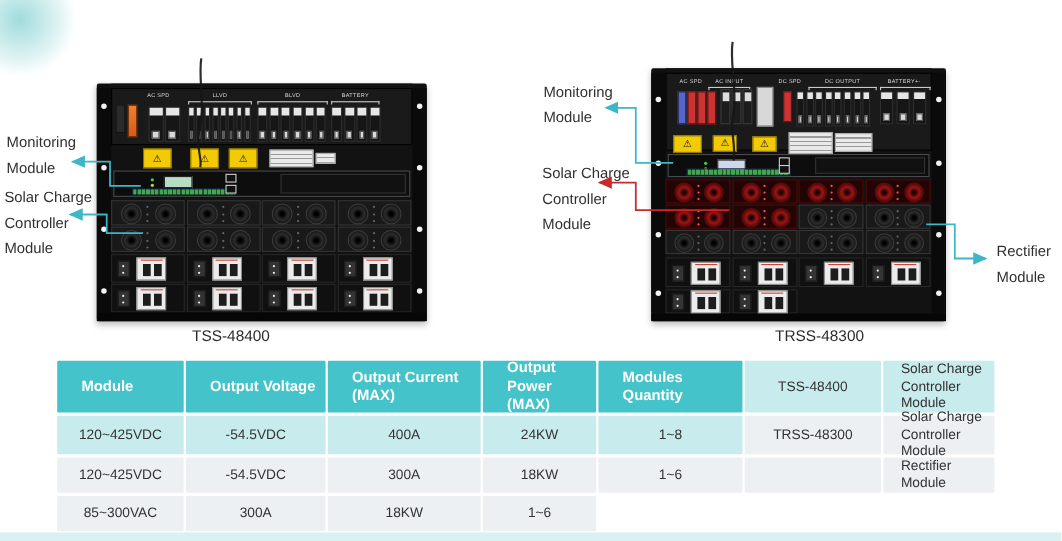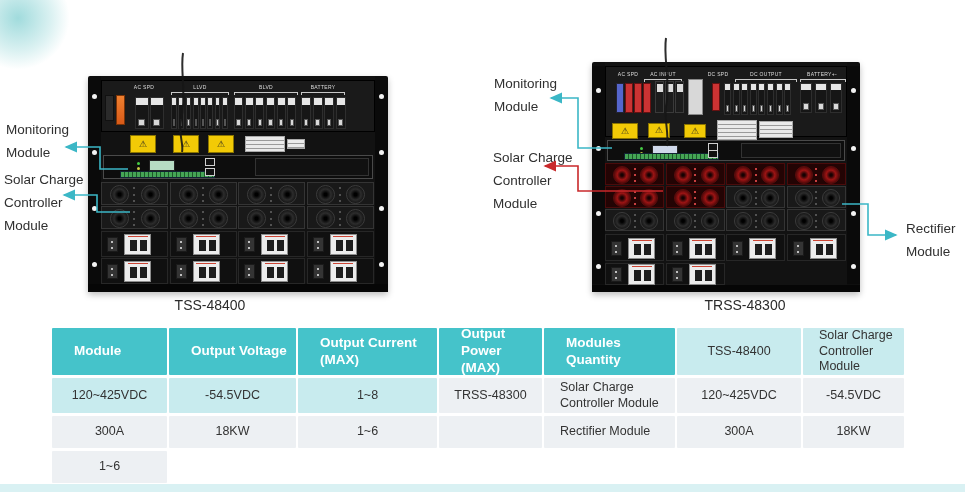--- a/index.html
+++ b/index.html
@@ -601,29 +601,32 @@
   <div class="spec-table" id="specTable">
     <div class="hcell">Module</div>
     <div class="hcell">Output Voltage</div>
     <div class="hcell">Output Current (MAX)</div>
     <div class="hcell">Output Power (MAX)</div>
     <div class="hcell">Modules Quantity</div>
   <div class="tcell row-hl">TSS-48400</div>
       <div class="tcell row-hl cfg">Solar Charge Controller Module</div>
       <div class="tcell row-hl">120~425VDC</div>
       <div class="tcell row-hl">-54.5VDC</div>
+      <div class="tcell row-hl">400A</div>
+      <div class="tcell row-hl">24KW</div>
       <div class="tcell row-hl">1~8</div>
       <div class="tcell row-alt">TRSS-48300</div>
       <div class="tcell row-alt cfg">Solar Charge Controller Module</div>
       <div class="tcell row-alt">120~425VDC</div>
       <div class="tcell row-alt">-54.5VDC</div>
       <div class="tcell row-alt">300A</div>
       <div class="tcell row-alt">18KW</div>
       <div class="tcell row-alt">1~6</div>
       <div class="tcell row-alt"></div>
       <div class="tcell row-alt cfg">Rectifier Module</div>
+      <div class="tcell row-alt">85~300VAC</div>
       <div class="tcell row-alt">300A</div>
       <div class="tcell row-alt">18KW</div>
       <div class="tcell row-alt">1~6</div>
     </div>
 
   <div class="bottom-strip"></div>
 </div>
 
 </body></html>

